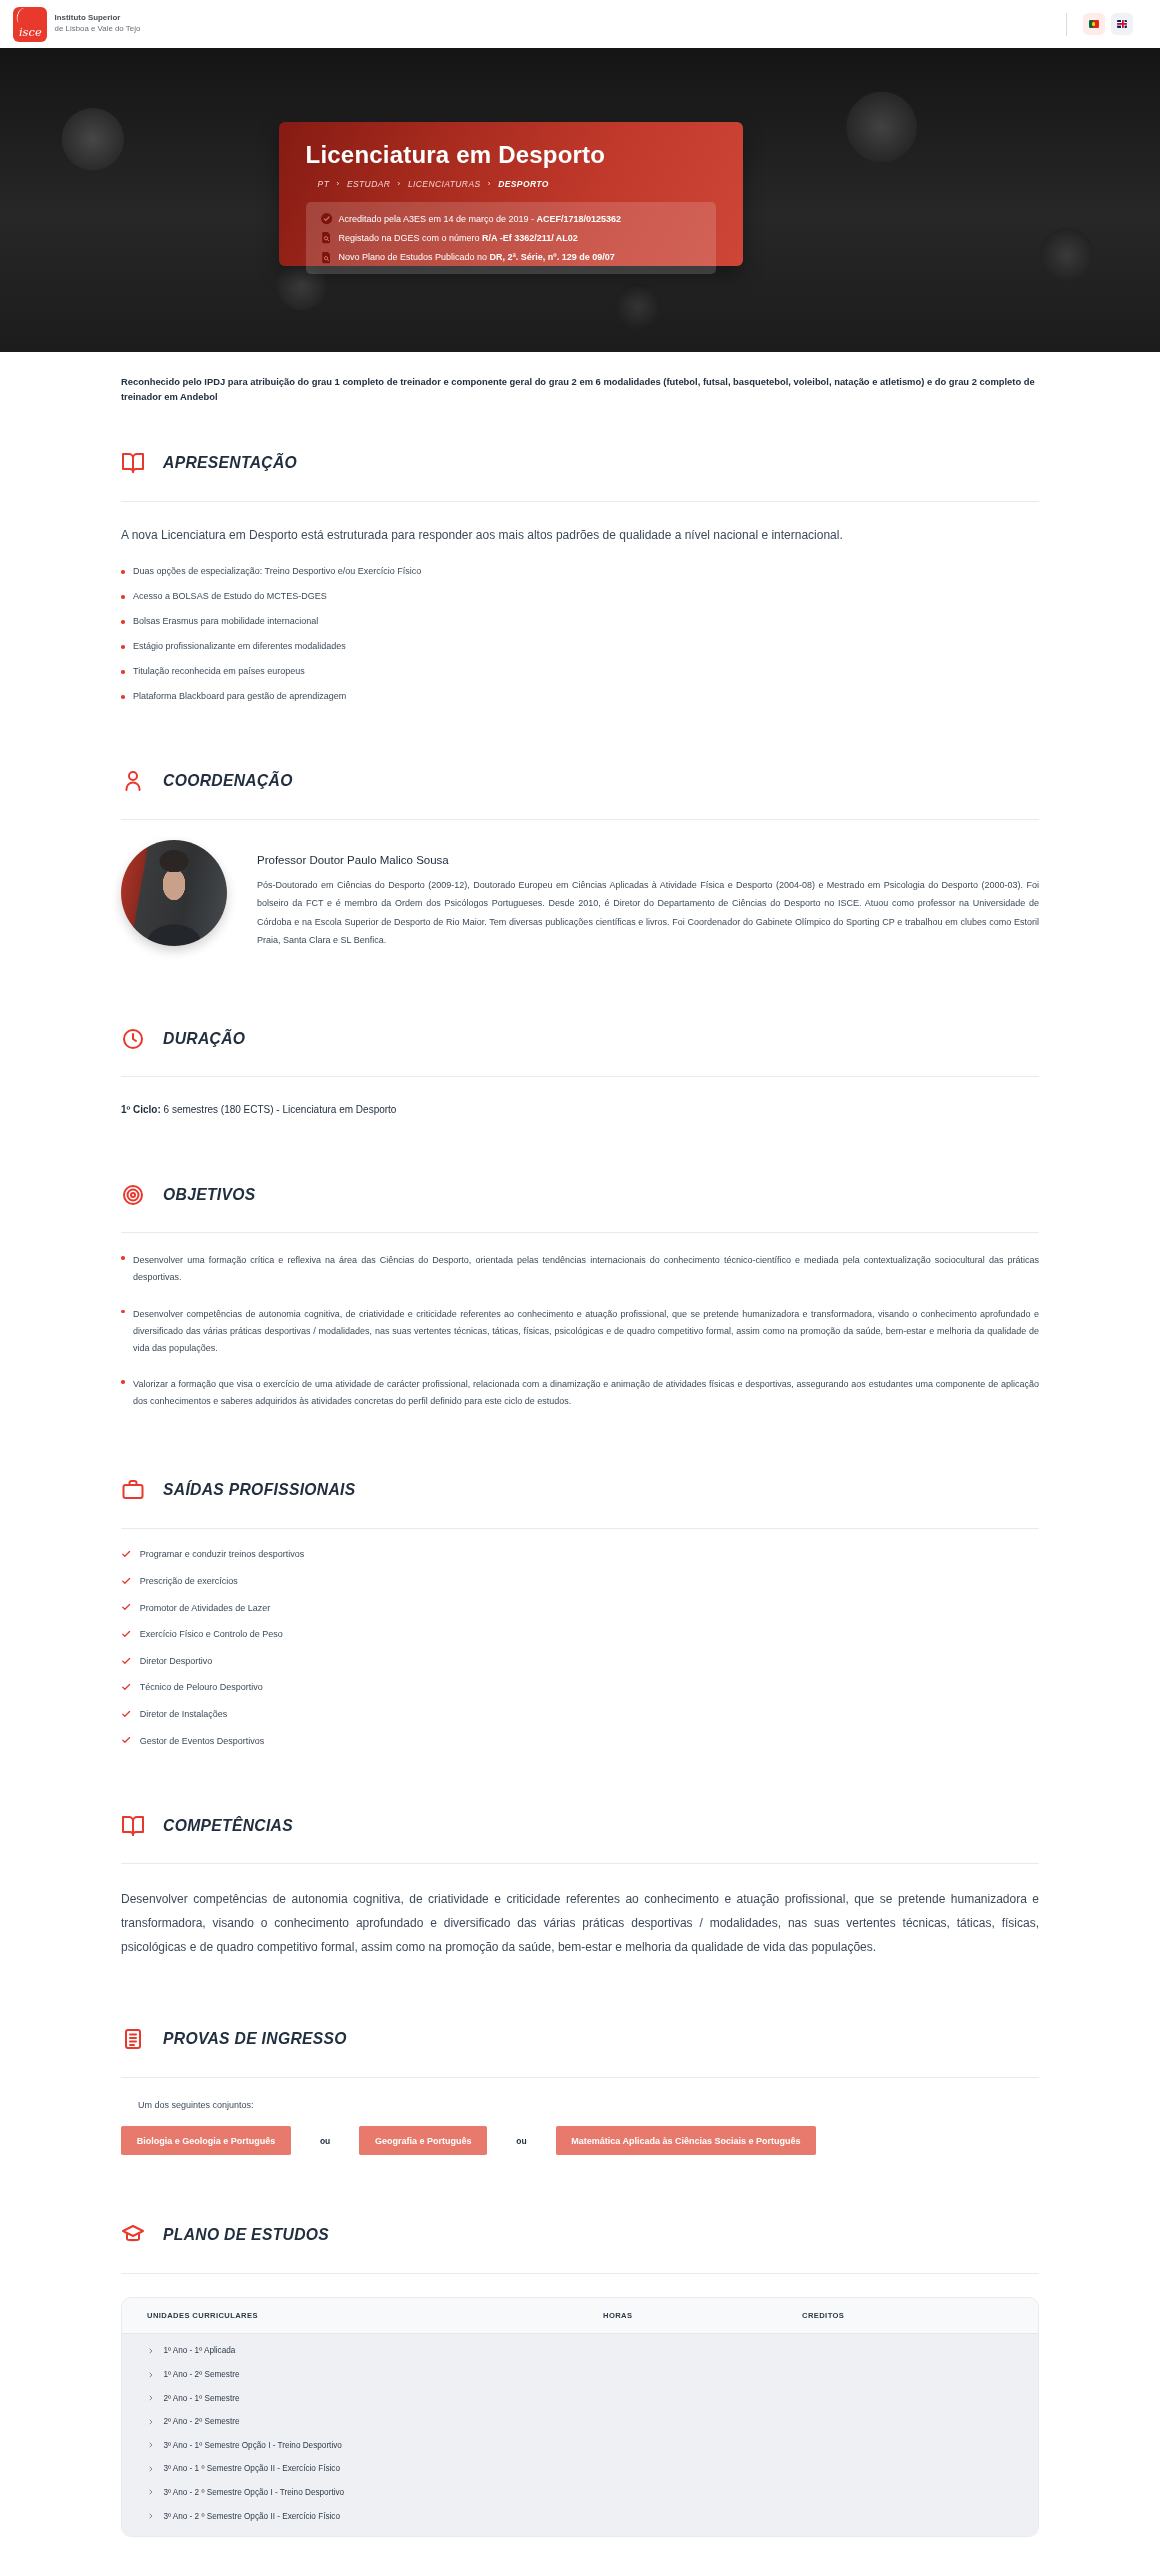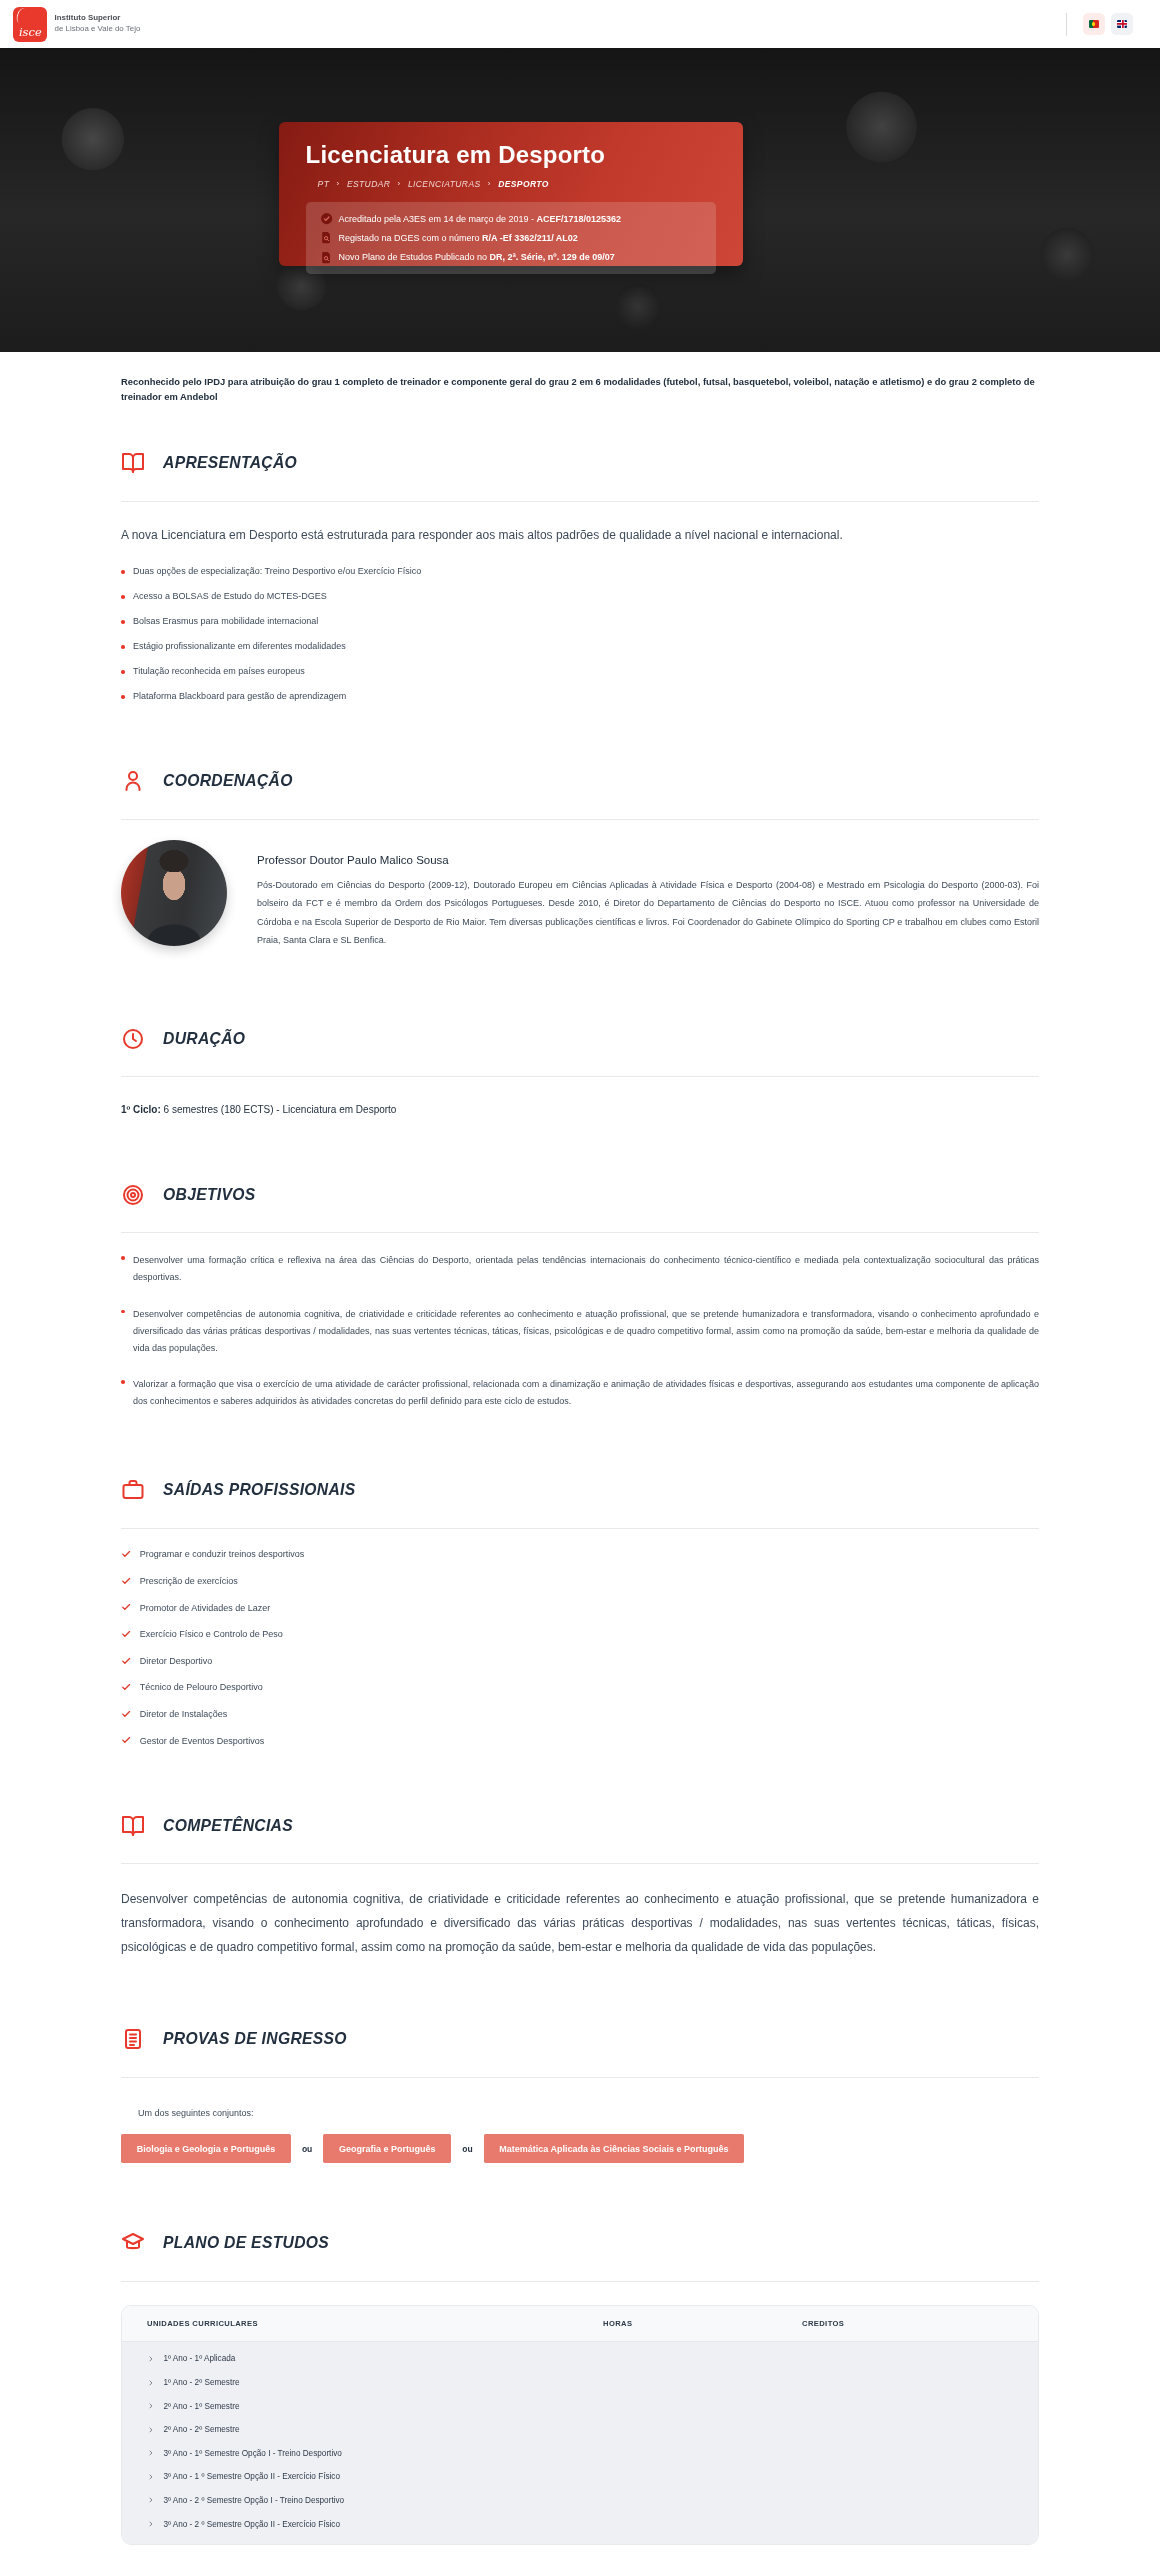--- a/index.html
+++ b/index.html
@@ -83,22 +83,22 @@
   .coord-bio { margin-top:9.7px; font-size:9px; line-height:2.05; text-align:justify; color:#3d4a5a; }
 
   .duracao-line { margin-top:26.6px; font-size:10px; color:#22303f; }
   .duracao-label { font-weight:800; }
 
   .check-list { margin-top:20.5px; }
   .check-item { display:flex; gap:8.5px; align-items:center; margin-bottom:16.3px; font-size:9px; color:#3d4a5a; }
   .check-ic { width:10.3px; height:10.3px; color:#e0392b; flex:none; }
   .check-ic svg { width:100%; height:100%; }
 
-  .provas-intro { margin-top:31px; font-size:9px; color:#3d4a5a;padding-left:17px; }
-  .provas-row { margin-top:15.7px; display:flex; align-items:center; gap:11px; }
+  .provas-intro { margin-top:23px; font-size:9px; color:#3d4a5a;padding-left:17px; }
+  .provas-row { margin-top:15.7px; display:flex; align-items:center; gap:29px; }
   .prova-btn { background:#e87a6d; color:#fff; font-weight:700; font-size:9px; padding:9.7px 15.7px; border:none; border-radius:1.8px; cursor:pointer; font-family:inherit; }
   .ou { font-weight:800; color:#22303f; font-size:8.5px; }
 
   .plan-table { margin-top:23px; border-radius:10px; overflow:hidden; border:0.6px solid #e8eaee; }
   .plan-head { background:#f8f9fb; display:grid; grid-template-columns:1fr 199px 211px; padding:13.3px 25px; font-size:7.6px; font-weight:800; letter-spacing:0.4px; color:#2c3a49; border-bottom:0.6px solid #e4e7eb; }
   .plan-body { background:#eef0f3; padding:4.8px 0 8.5px; }
   .plan-row { display:flex; align-items:center; gap:8.5px; padding:7.3px 25px; font-size:8.2px; color:#2f3b4c; cursor:pointer; }
   .chev { width:7.9px; height:7.9px; color:#5b6672; flex:none; }
   .chev svg { width:100%; height:100%; }
 </style>

